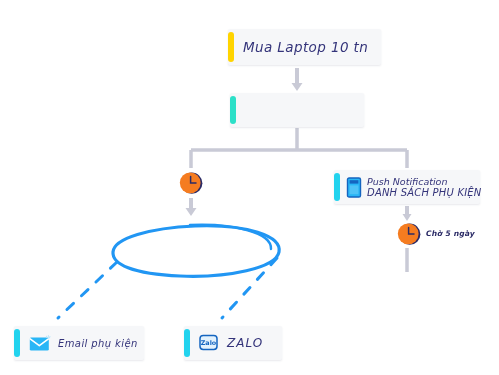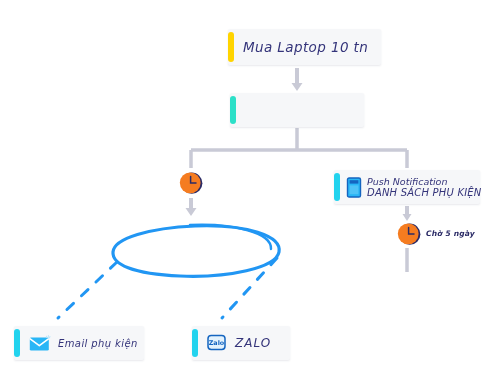--- a/index.html
+++ b/index.html
@@ -100,21 +100,21 @@
     white-space: nowrap;
   }
 
   #card-email {
     left: 14px; top: 326px;
     width: 130px; height: 34px;
   }
   #card-email .card-label { font-size: 10px; margin-left: 7px; }
 
   #card-zalo {
-    left: 192px; top: 326px;
+    left: 184px; top: 326px;
     width: 98px; height: 34px;
   }
   #card-zalo .card-label { font-size: 12px; margin-left: 8px; letter-spacing: 1px; }
 
   
   .icon-box { flex: 0 0 auto; display: flex; align-items: center; }
 
   
   .clock {
     position: absolute;

